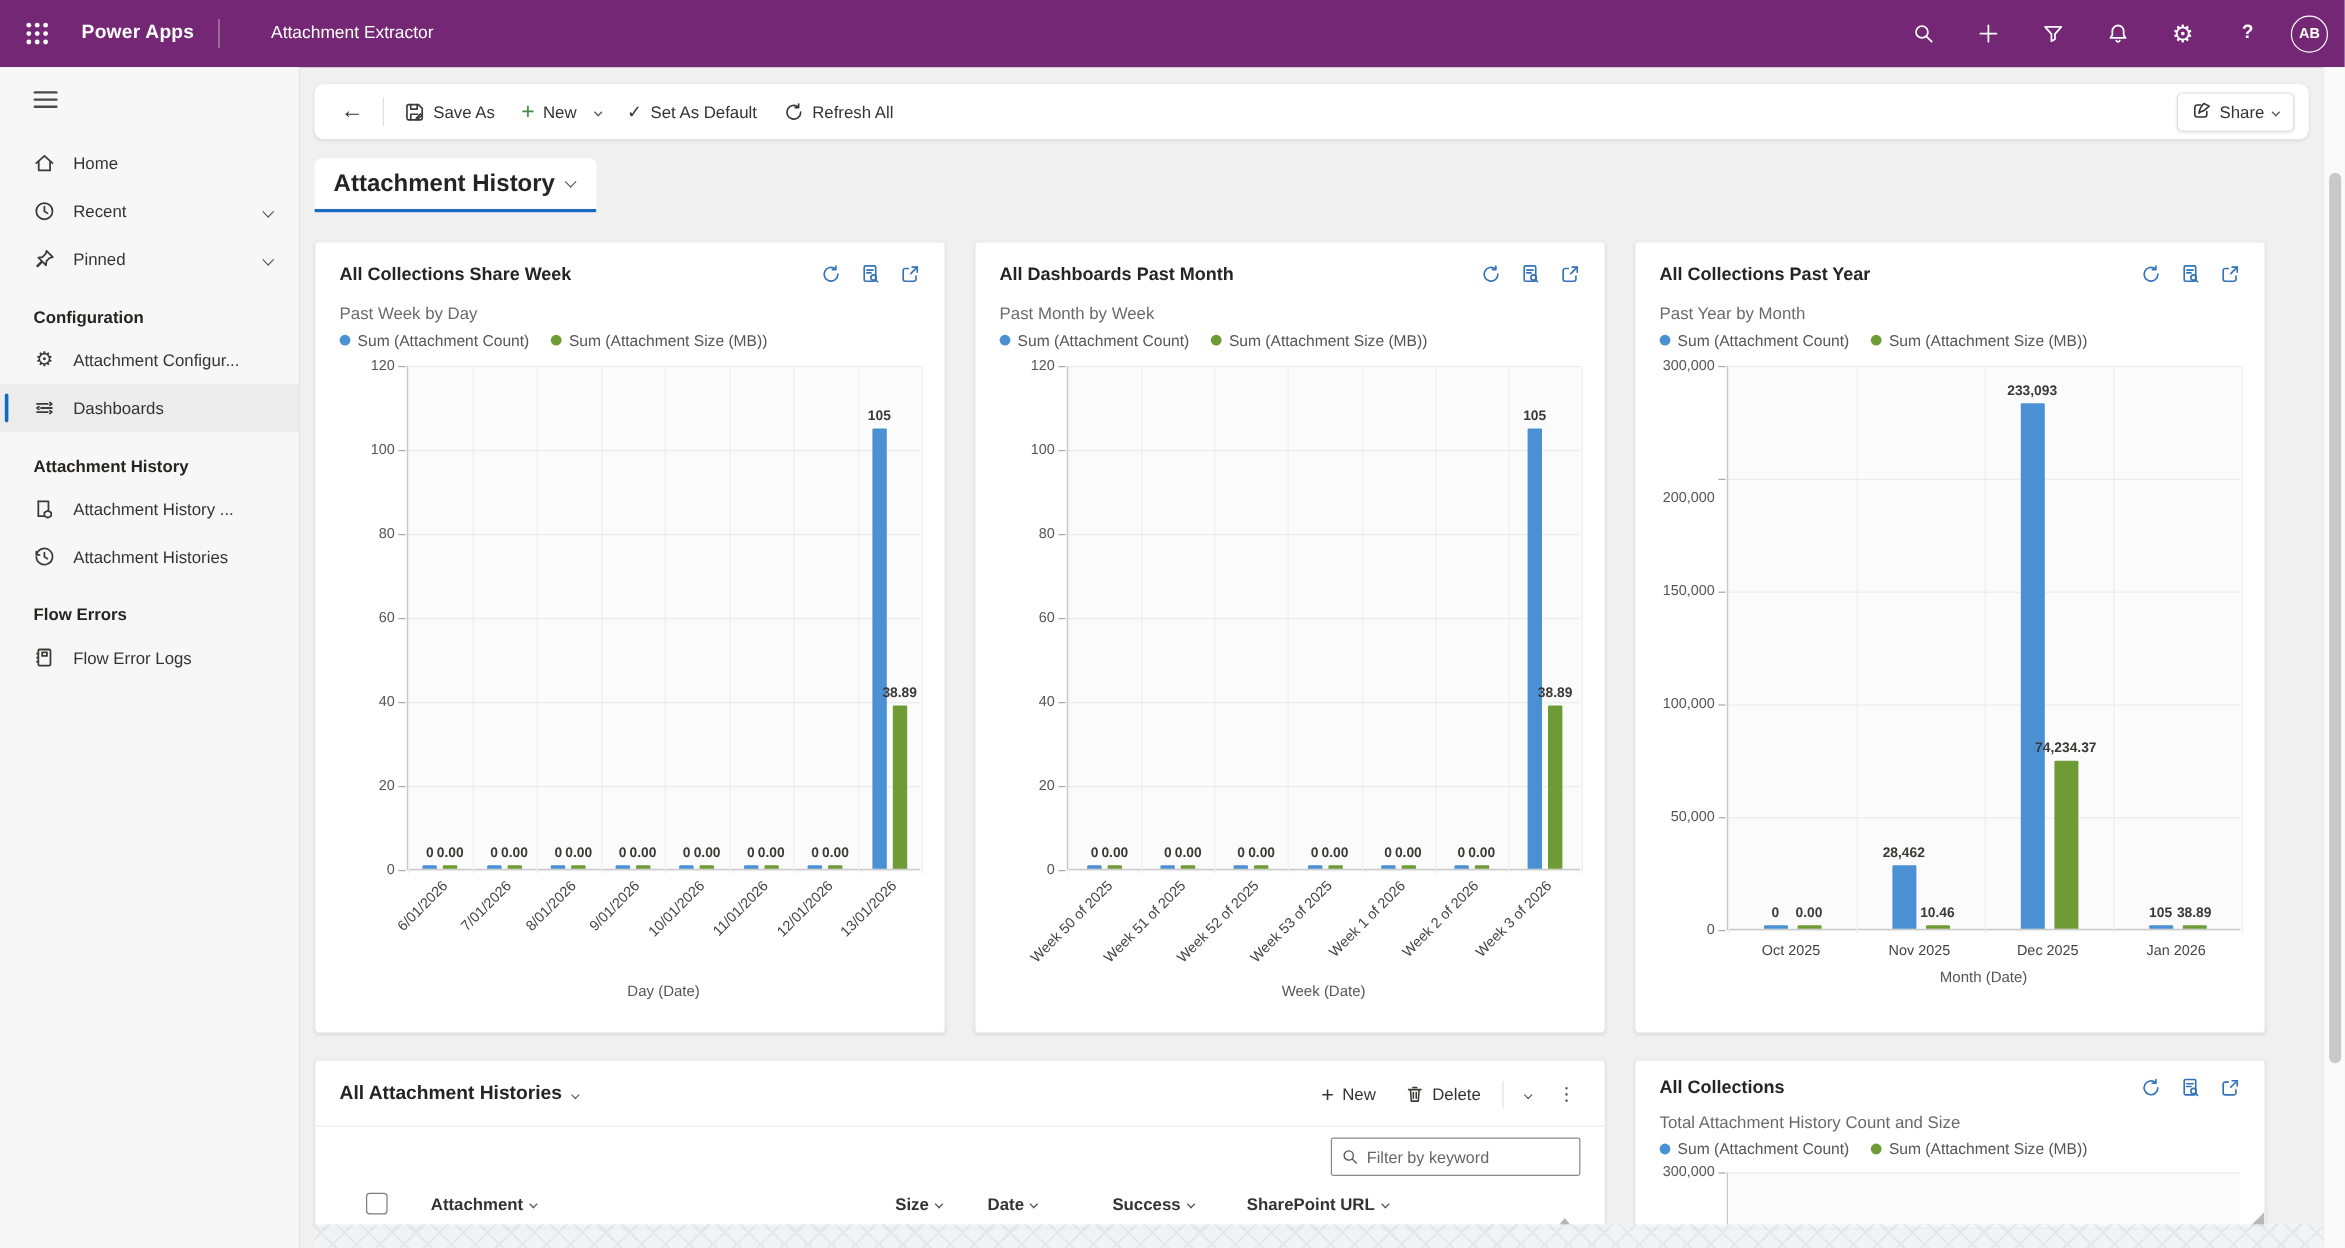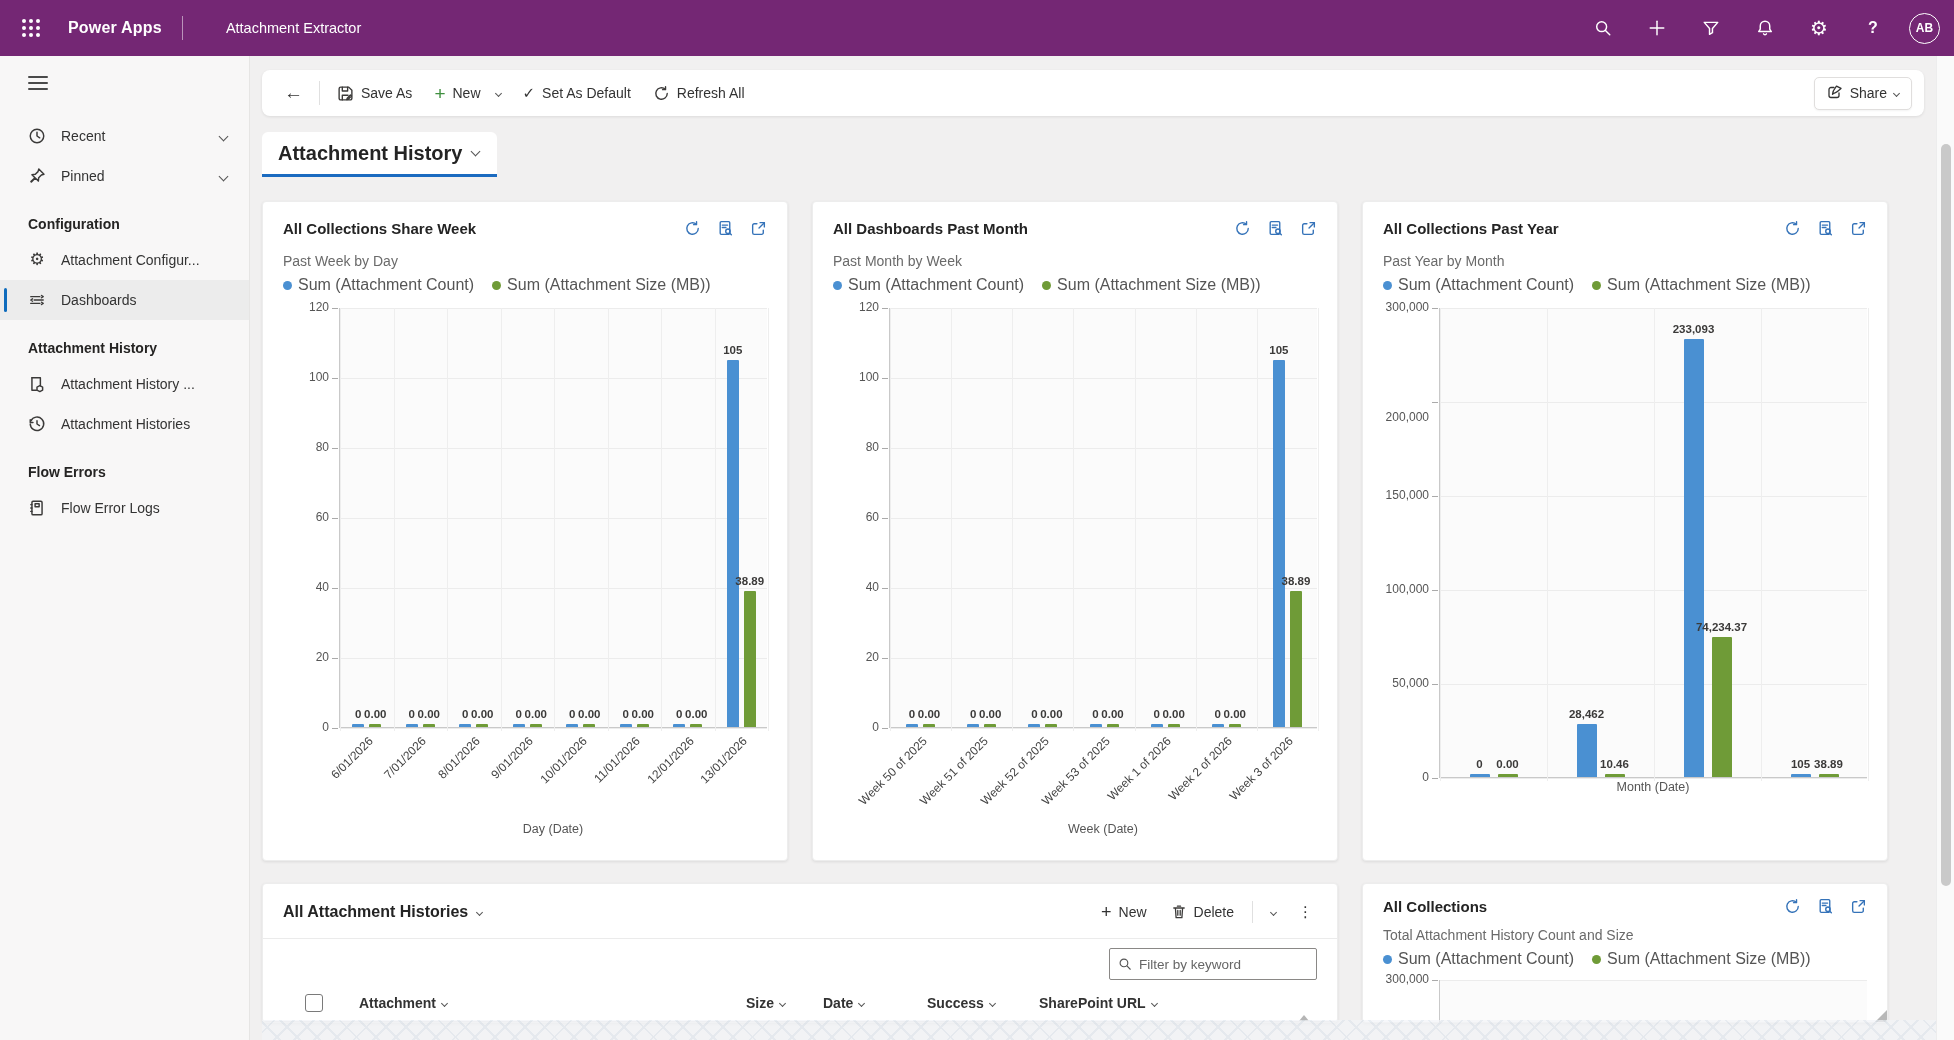--- a/index.html
+++ b/index.html
@@ -52,21 +52,21 @@
 
   
   .cardrow { display:flex; gap:24px; margin-top:24px; }
   .card { background:#fff; border-radius:4px; box-shadow:0 1px 3px rgba(0,0,0,.09); border:1px solid #ededed; }
   .chart-card { width:526px; height:660px; padding:18px 20px; }
   .card-head { display:flex; align-items:flex-start; justify-content:space-between; }
   .card-title { font-size:15px; font-weight:700; color:#242424; }
   .card-icons { display:flex; gap:16px; color:#3573b9; }
   .card-icons .pic { width:17px; height:17px; cursor:pointer; }
   .card-sub { font-size:14px; color:#6a6a6a; margin-top:16px; }
-  .legend { display:flex; gap:18px; margin-top:7px; font-size:16px; color:#555; align-items:flex-start; }
+  .legend { display:flex; gap:18px; margin-top:7px; font-size:13px; color:#555; align-items:flex-start; }
   .leg { display:flex; align-items:center; white-space:nowrap; }
   .dot { width:9px; height:9px; border-radius:50%; display:inline-block; margin-right:6px; }
 
   .chart-body { display:flex; margin-top:14px; }
   .yaxis { position:relative; width:56px; flex-shrink:0; }
   .plotwrap { flex:1; }
   .plot { position:relative; background:#fbfbfb; border-left:1px solid #c9c9c9; border-bottom:1px solid #c9c9c9; }
   .p-std .plot { height:420px; }
   .p-tall .plot { height:470px; }
   .p-mini .plot { height:220px; }
@@ -163,20 +163,27 @@
 
 <div class="shell">
 
   <div class="sidebar">
     <div class="hamburger">
         <i></i>
         <i></i>
         <i></i>
       </div>
 
+    <div class="nav-item">
+      <span class="nic"><svg viewBox="0 0 16 16" class="si" width="18" height="18">
+            <path d="M2 8l6-5.4L14 8"></path>
+            <path d="M3.8 7v6.4h8.4V7"></path>
+          </svg></span>
+      <span>Home</span>
+    </div>
     <div class="nav-item">
       <span class="nic"><svg viewBox="0 0 16 16" class="si" width="18" height="18">
             <circle cx="8" cy="8" r="6"></circle>
             <path d="M8 4.6V8l2.4 1.6"></path>
           </svg></span>
       <span>Recent</span>
       <span class="nav-chev chev"></span>
     </div>
     <div class="nav-item">
       <span class="nic"><svg viewBox="0 0 16 16" class="si" width="18" height="18">
@@ -573,20 +580,26 @@
                 <div class="vlabel" style="left: 174.5px; bottom: 7px;">10.46</div>
                 <div class="bar" style="left: 243.5px; width: 20px; height: 438.215px; background: rgb(74, 144, 210);"></div>
                 <div class="vlabel" style="left: 253.5px; bottom: 442.215px;">233,093</div>
                 <div class="bar" style="left: 271.5px; width: 20px; height: 139.561px; background: rgb(111, 155, 55);"></div>
                 <div class="vlabel" style="left: 281.5px; bottom: 143.561px;">74,234.37</div>
                 <div class="bar" style="left: 350.5px; width: 20px; height: 3px; background: rgb(74, 144, 210);"></div>
                 <div class="vlabel" style="left: 360.5px; bottom: 7px;">105</div>
                 <div class="bar" style="left: 378.5px; width: 20px; height: 3px; background: rgb(111, 155, 55);"></div>
                 <div class="vlabel" style="left: 388.5px; bottom: 7px;">38.89</div>
               </div>
+            <div class="xaxis">
+                <div class="xlab" style="left: -6.5px;">Oct 2025</div>
+                <div class="xlab" style="left: 100.5px;">Nov 2025</div>
+                <div class="xlab" style="left: 207.5px;">Dec 2025</div>
+                <div class="xlab" style="left: 314.5px;">Jan 2026</div>
+              </div>
             <div class="xtitle">Month (Date)</div>
           </div>
         </div>
       </div>
     </div>
 
     
     <div class="cardrow" style="margin-top:22px;">
 
       <div class="card table-card">

